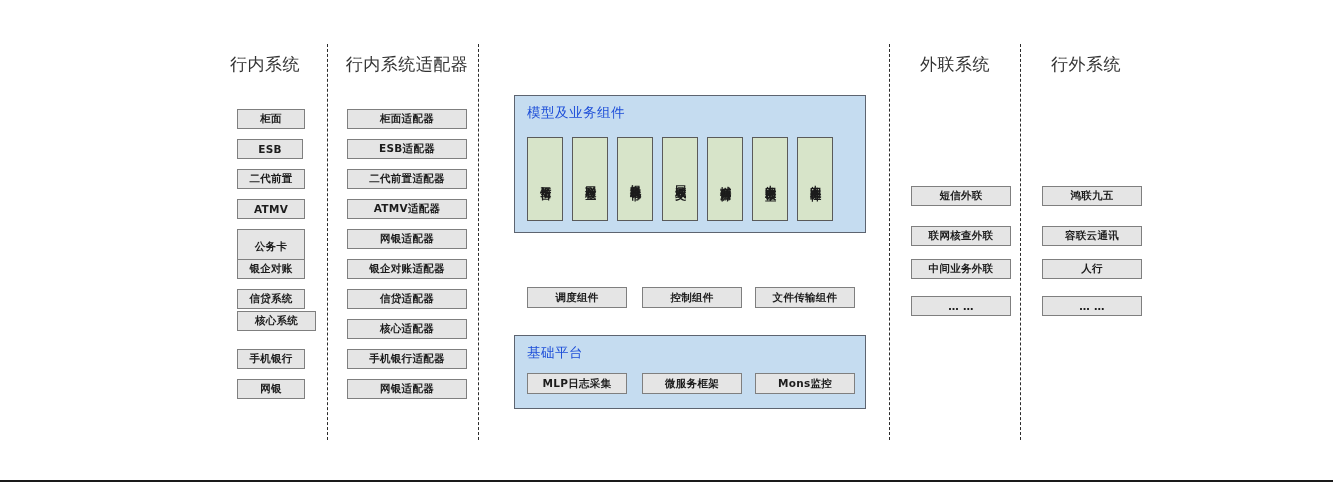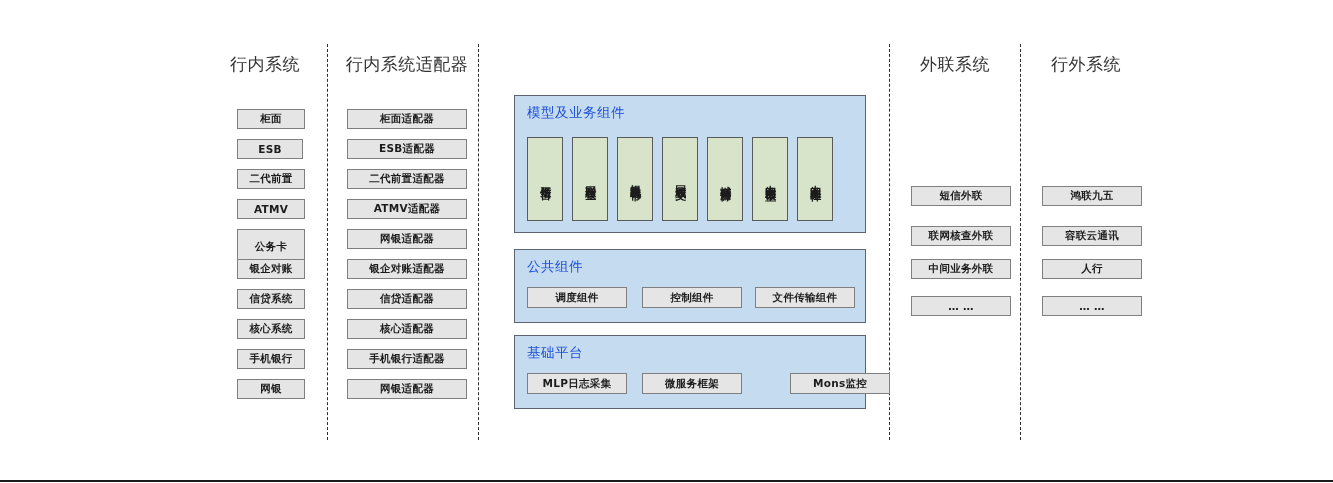--- a/index.html
+++ b/index.html
@@ -119,21 +119,21 @@
   <div class="col-header" style="left:895px; top:56px; width:120px;">外联系统</div>
   <div class="col-header" style="left:1026px; top:56px; width:120px;">行外系统</div>
 
   <div class="node" style="left:237px; top:109px; width:68px; height:20px;">柜面</div>
   <div class="node" style="left:237px; top:139px; width:66px; height:20px;">ESB</div>
   <div class="node" style="left:237px; top:169px; width:68px; height:20px;">二代前置</div>
   <div class="node" style="left:237px; top:199px; width:68px; height:20px;">ATMV</div>
   <div class="node" style="left:237px; top:229px; width:68px; height:36px;">公务卡</div>
   <div class="node" style="left:237px; top:259px; width:68px; height:20px;">银企对账</div>
   <div class="node" style="left:237px; top:289px; width:68px; height:20px;">信贷系统</div>
-  <div class="node" style="left:237px; top:319px; width:68px; height:20px;">核心系统</div>
+  <div class="node" style="left:237px; top:311px; width:79px; height:20px;">核心系统</div>
   <div class="node" style="left:237px; top:349px; width:68px; height:20px;">手机银行</div>
   <div class="node" style="left:237px; top:379px; width:68px; height:20px;">网银</div>
 
   <div class="node" style="left:347px; top:109px; width:120px; height:20px;">柜面适配器</div>
   <div class="node" style="left:347px; top:139px; width:120px; height:20px;">ESB适配器</div>
   <div class="node" style="left:347px; top:169px; width:120px; height:20px;">二代前置适配器</div>
   <div class="node" style="left:347px; top:199px; width:120px; height:20px;">ATMV适配器</div>
   <div class="node" style="left:347px; top:229px; width:120px; height:20px;">网银适配器</div>
   <div class="node" style="left:347px; top:259px; width:120px; height:20px;">银企对账适配器</div>
   <div class="node" style="left:347px; top:289px; width:120px; height:20px;">信贷适配器</div>
@@ -159,33 +159,30 @@
   <div class="vnode" style="left:707px; top:137px; width:36px; height:84px;">
       <span>城商行清算</span>
     </div>
   <div class="vnode" style="left:752px; top:137px; width:36px; height:84px;">
       <span>中间业务模型</span>
     </div>
   <div class="vnode" style="left:797px; top:137px; width:36px; height:84px;">
       <span>中间业务组件</span>
     </div>
 
-  <div class="panel" style="left:514px; top:249px; width:352px; height:74px;">
-    <div class="panel-title">公共组件</div>
-  </div>
   <div class="node" style="left:527px; top:287px; width:100px; height:21px;">调度组件</div>
   <div class="node" style="left:642px; top:287px; width:100px; height:21px;">控制组件</div>
   <div class="node" style="left:755px; top:287px; width:100px; height:21px;">文件传输组件</div>
 
   <div class="panel" style="left:514px; top:335px; width:352px; height:74px;">
     <div class="panel-title">基础平台</div>
   </div>
   <div class="node" style="left:527px; top:373px; width:100px; height:21px;">MLP日志采集</div>
   <div class="node" style="left:642px; top:373px; width:100px; height:21px;">微服务框架</div>
-  <div class="node" style="left:790px; top:373px; width:100px; height:21px;">Mons监控</div>
+  <div class="node" style="left:755px; top:373px; width:100px; height:21px;">Mons监控</div>
 
   <div class="node" style="left:911px; top:186px; width:100px; height:20px;">短信外联</div>
   <div class="node" style="left:911px; top:226px; width:100px; height:20px;">联网核查外联</div>
   <div class="node" style="left:911px; top:259px; width:100px; height:20px;">中间业务外联</div>
   <div class="node" style="left:911px; top:296px; width:100px; height:20px;">… …</div>
 
   <div class="node" style="left:1042px; top:186px; width:100px; height:20px;">鸿联九五</div>
   <div class="node" style="left:1042px; top:226px; width:100px; height:20px;">容联云通讯</div>
   <div class="node" style="left:1042px; top:259px; width:100px; height:20px;">人行</div>
   <div class="node" style="left:1042px; top:296px; width:100px; height:20px;">… …</div>

